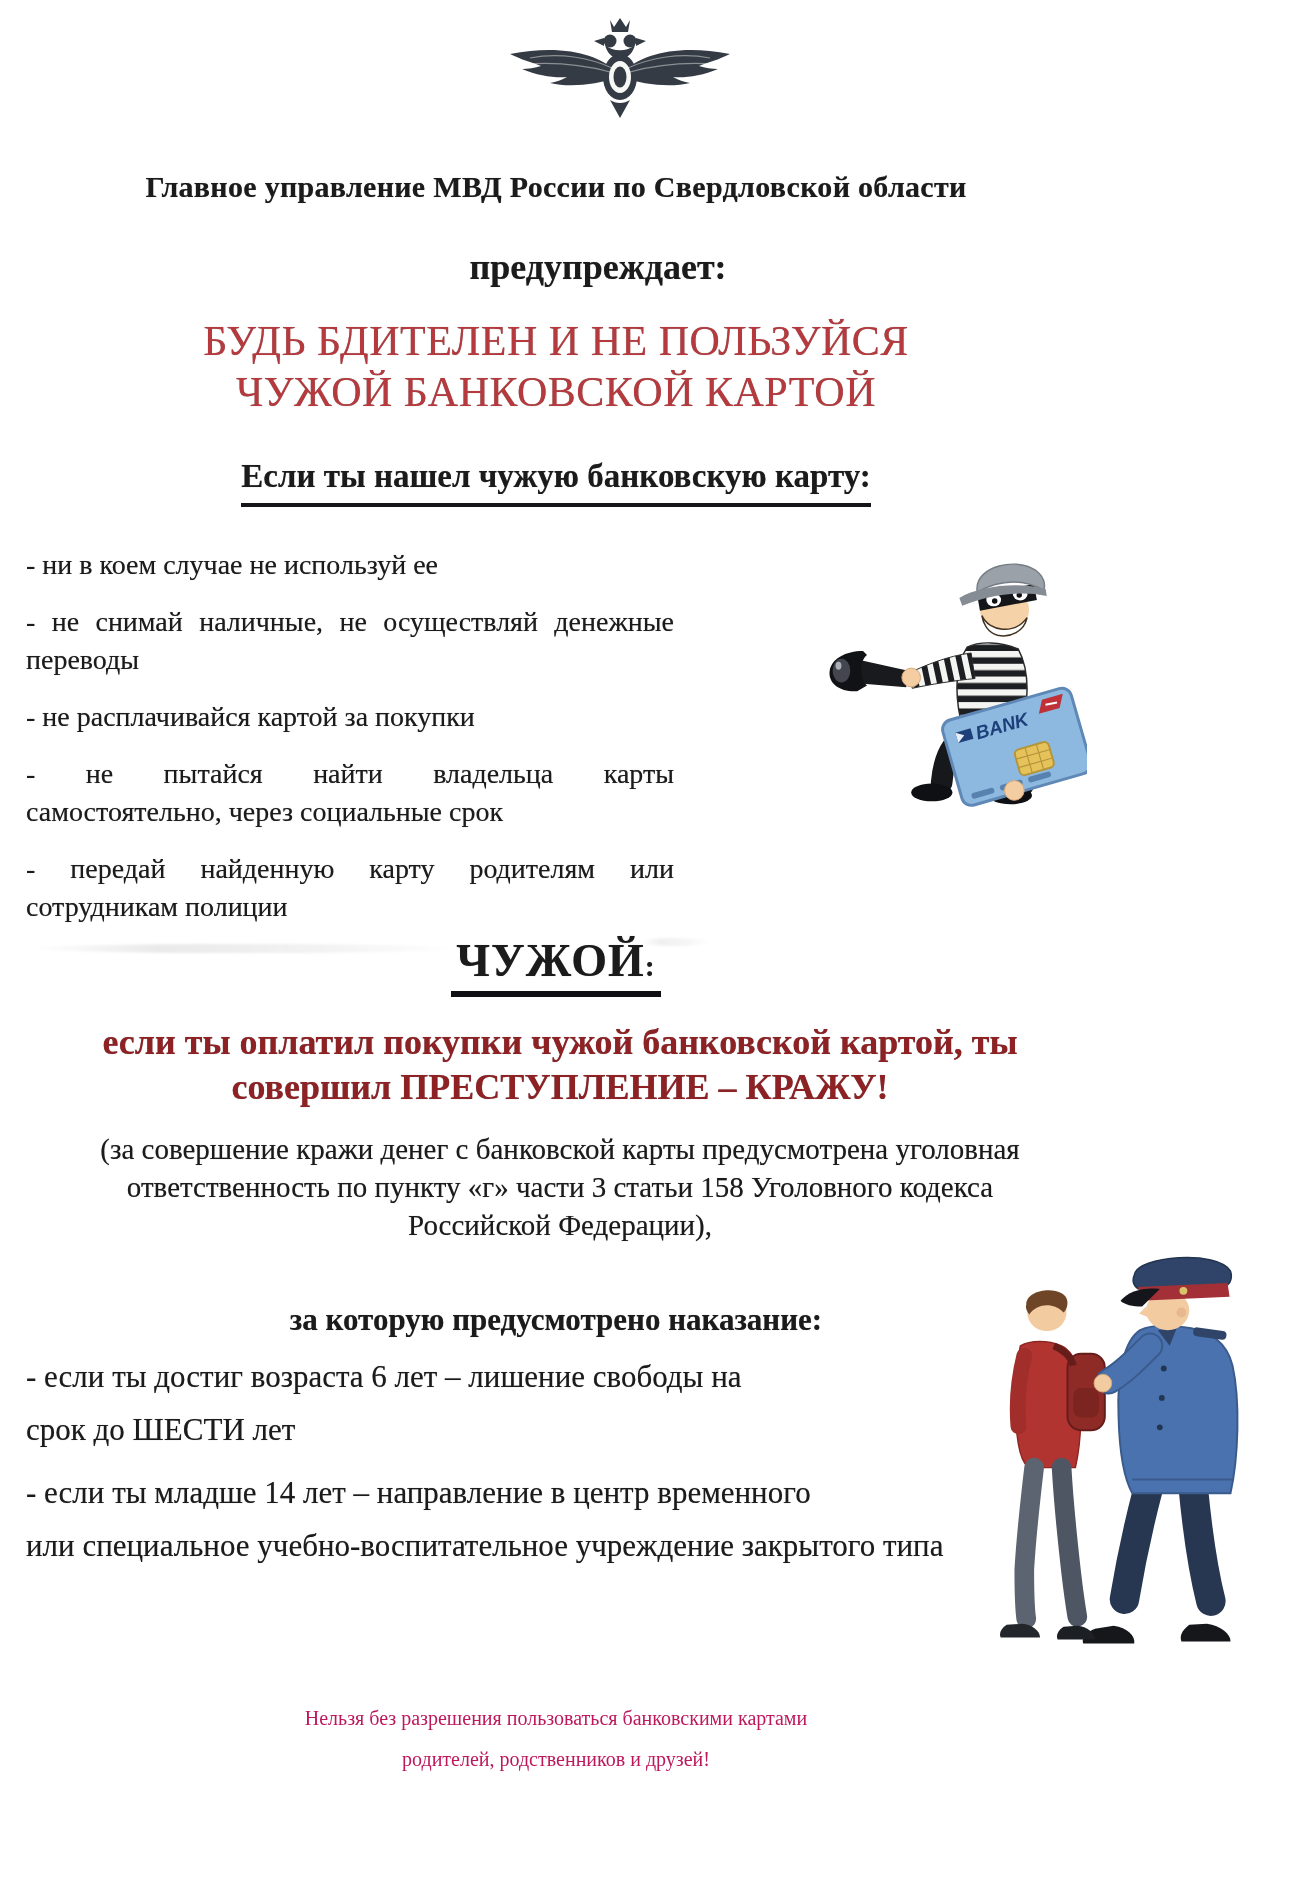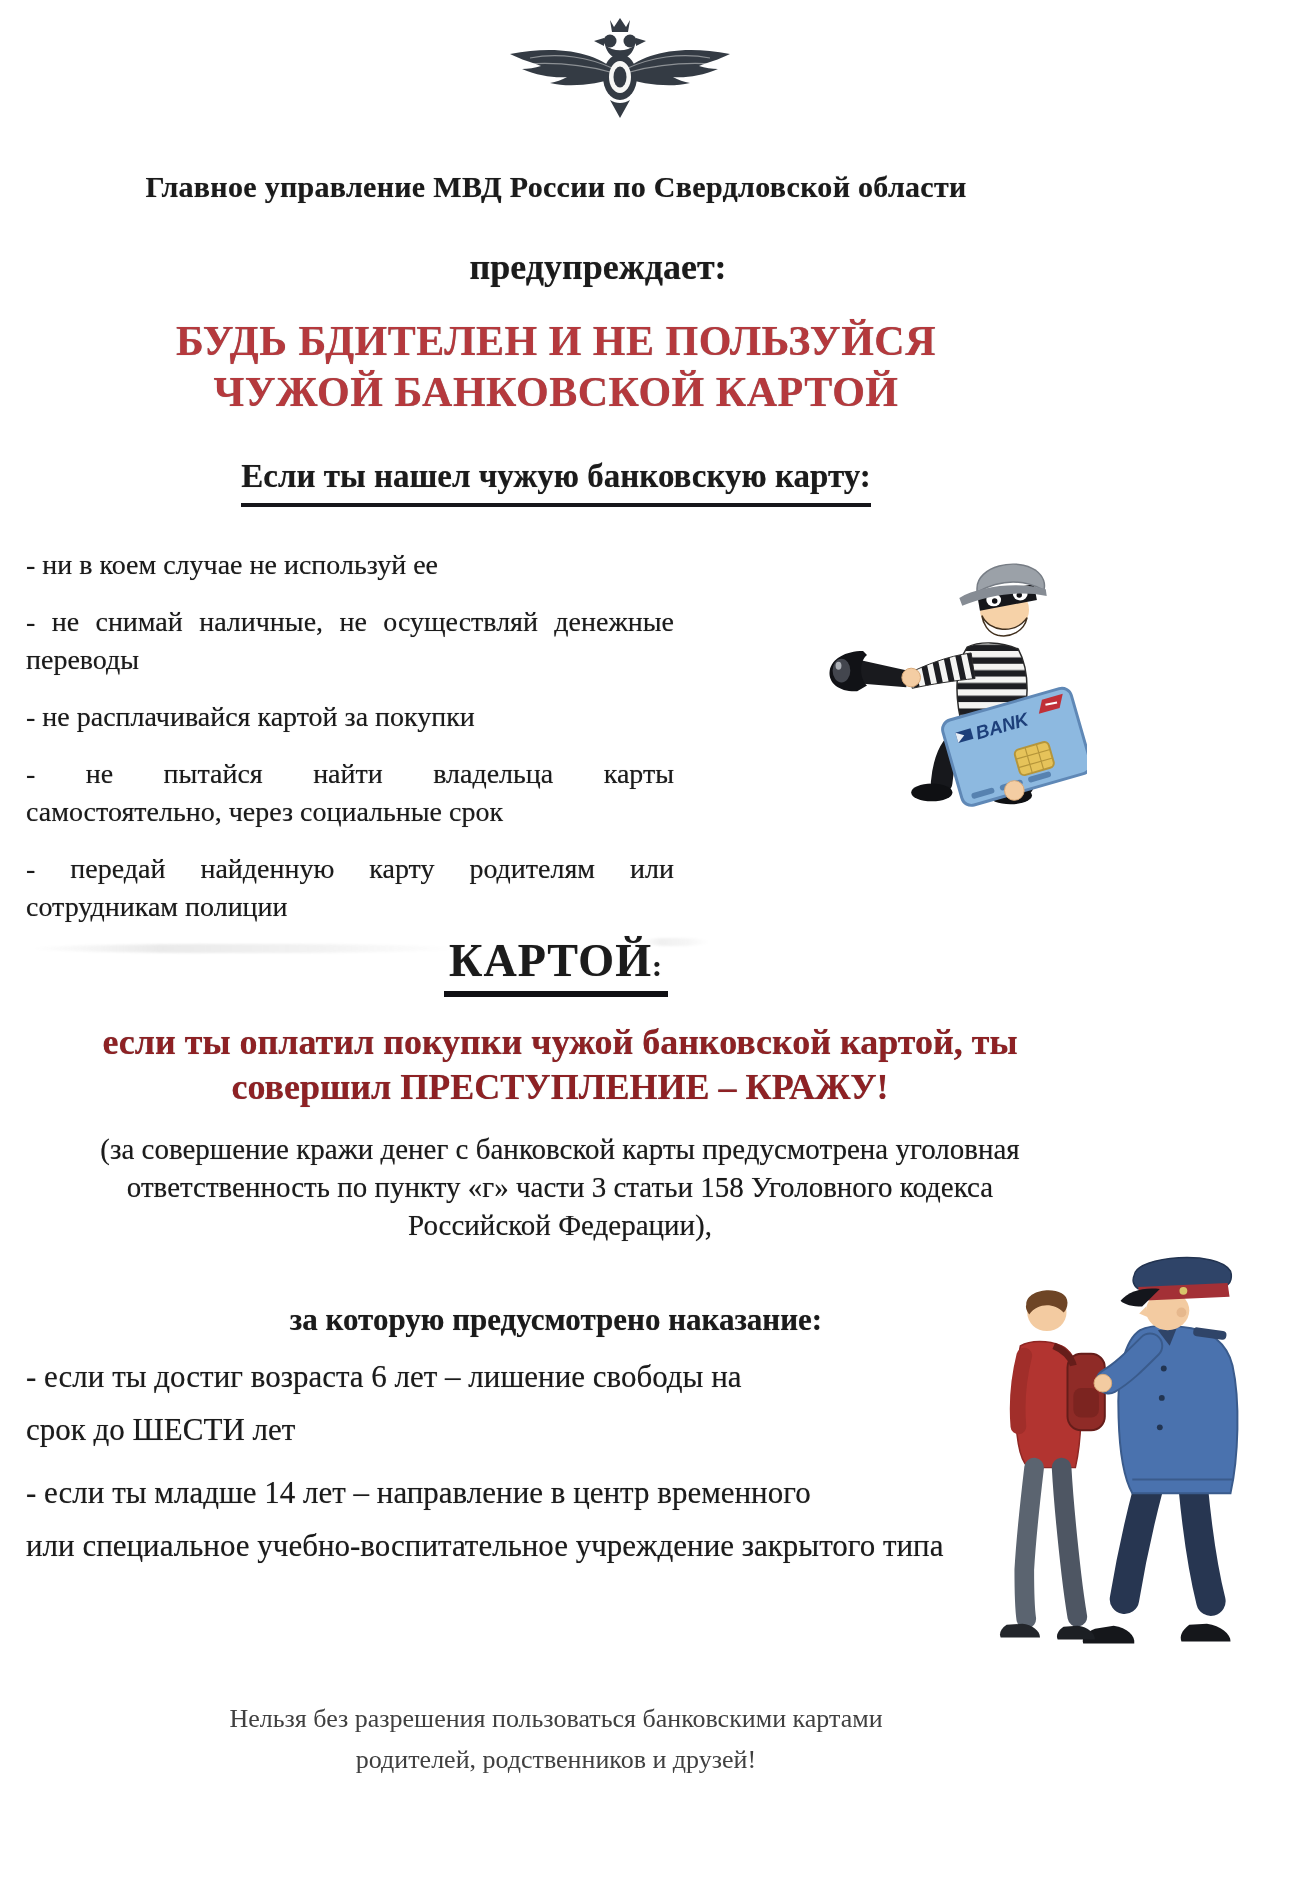--- a/index.html
+++ b/index.html
@@ -13,21 +13,21 @@
     overflow:hidden;
   }
   .abs { position:absolute; }
   .centered { left:0; width:1080px; text-align:center;margin-left:16px; }
   .scan { text-shadow:0 0 0.7px rgba(25,25,25,0.55); }
 
   .emblem { left:500px; top:14px; width:242px; height:106px; }
 
   .org-line   { top:170px; font-size:30px; font-weight:bold; letter-spacing:0.3px; }
   .warns      { top:246px; font-size:36px; font-weight:bold;padding-left:42px; }
-  .alert-head { top:316px; font-size:42px; font-weight:bold; line-height:51px; color:#b5393d; letter-spacing:0.5px; }
+  .alert-head { top:316px; font-size:42px; font-weight:normal; line-height:51px; color:#b5393d; letter-spacing:0.5px; }
   .sec1       { top:458px; font-size:33px; font-weight:bold; }
   .sec1 span  { border-bottom:4px solid #16161a; padding-bottom:9px; }
 
   .rules { left:26px; top:546px; width:648px; font-size:28px; line-height:38px; text-align:left; }
   .rules p { margin:0 0 19px 0; }
   .line { display:block; }
   .spread { text-align:justify; text-align-last:justify; }
 
   .thief-box  { left:812px; top:548px; width:275px; height:262px; }
   .police-box { left:985px; top:1232px; width:275px; height:430px; }
@@ -36,21 +36,21 @@
   .remember .u { border-bottom:6px solid #101014; padding:0 5px 5px 5px; }
   .remember .colon { font-size:30px; }
 
   .crime { top:1020px; left:0; width:1120px; font-size:36px; font-weight:bold; line-height:45px; color:#8e2124; }
   .law   { top:1130px; left:0; width:1120px; font-size:29px; line-height:38px; }
 
   .punish-head { top:1302px; font-size:31px; font-weight:bold; }
   .punish { left:26px; top:1350px; width:1195px; font-size:31px; line-height:53px; text-align:left; }
   .punish p { margin:0 0 10px 0; }
 
-  .footer { top:1698px; font-size:26px; line-height:41px; color:#404040; }
+  .footer { top:1698px; font-size:20px; line-height:41px; color:#be185d; }
 
   .smudge { background:linear-gradient(90deg, rgba(120,120,120,0) 0%, rgba(120,120,120,0.45) 30%, rgba(120,120,120,0.25) 70%, rgba(120,120,120,0) 100%); border-radius:50%; filter:blur(1px); }
   .smudge1 { left:30px; top:944px; width:430px; height:9px; opacity:0.35; }
   .smudge2 { left:640px; top:938px; width:70px; height:8px; opacity:0.25; }
 </style>
 </head>
 <body>
 
 <div class="page">
 
@@ -176,21 +176,21 @@
         </g>
       </g>
       <circle cx="206" cy="246" r="10" fill="#f4cda3" stroke="#d8a877"></circle>
     </svg>
   </div>
 
   <div class="abs smudge smudge1"></div>
   <div class="abs smudge smudge2"></div>
 
   <div class="abs centered scan remember">
-    <span class="u"><span>КАРТОЙ</span><span class="colon">:</span></span>
+    <span class="u"><span>ЧУЖОЙ</span><span class="colon">:</span></span>
   </div>
 
   <div class="abs scan crime" style="text-align:center;">
     <span class="line">если ты оплатил покупки чужой банковской картой, ты</span>
     <span class="line">совершил ПРЕСТУПЛЕНИЕ – КРАЖУ!</span>
   </div>
 
   <div class="abs scan law" style="text-align:center;">
     <span class="line">(за совершение кражи денег с банковской карты предусмотрена уголовная</span>
     <span class="line">ответственность по пункту «г» части 3 статьи 158 Уголовного кодекса</span>

